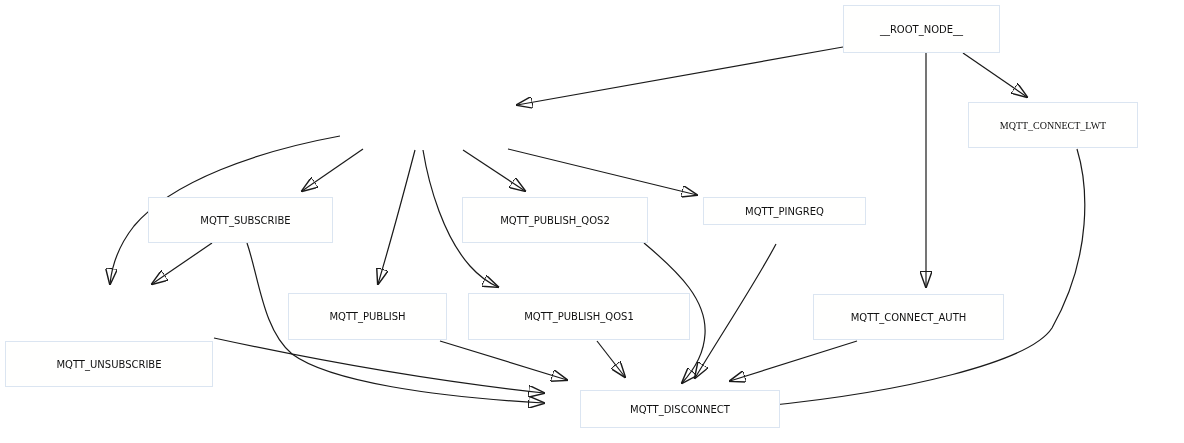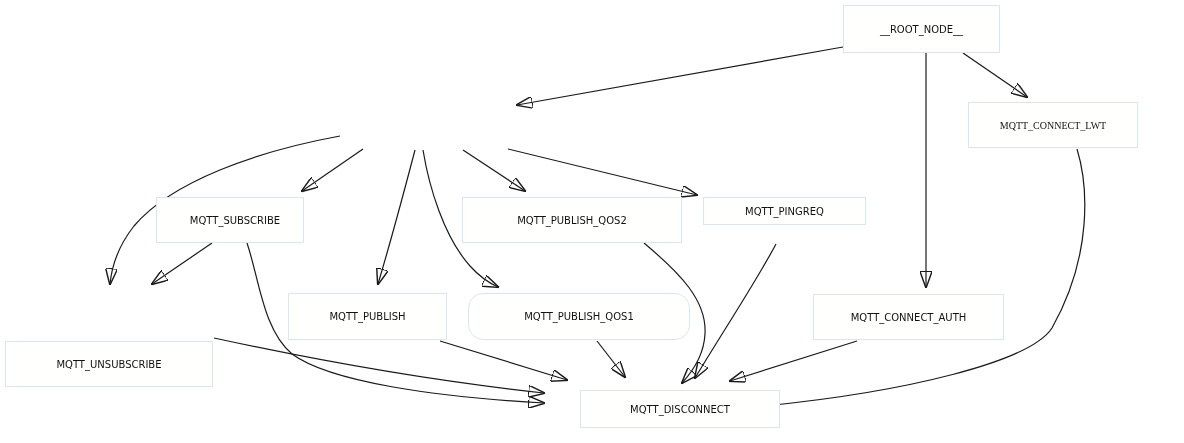--- a/index.html
+++ b/index.html
@@ -70,29 +70,29 @@
     <path d="M776,244 C757,280 724,330 695,378" marker-end="url(#arrow)"></path>
     <path d="M857,341 L730,381" marker-end="url(#arrow)"></path>
     <path d="M1077,149 C1088,185 1093,255 1052,328 C1030,362 905,392 764,406" marker-end="url(#arrow)"></path>
   </svg>
 
   <div class="node" style="left:843px; top:5px;   width:157px; height:48px;">__ROOT_NODE__</div>
 
 
   <div class="node" style="left:968px; top:102px; width:170px; height:46px;font-family:Liberation Serif, serif;">MQTT_CONNECT_LWT</div>
 
-  <div class="node" style="left:156px; top:197px; width:148px; height:46px;padding-left:10px;">MQTT_SUBSCRIBE</div>
+  <div class="node" style="left:148px; top:197px; width:185px; height:46px;padding-left:10px;">MQTT_SUBSCRIBE</div>
 
-  <div class="node" style="left:462px; top:197px; width:220px; height:46px;">MQTT_PUBLISH_QOS2</div>
+  <div class="node" style="left:462px; top:197px; width:186px; height:46px;">MQTT_PUBLISH_QOS2</div>
 
   <div class="node" style="left:703px; top:197px; width:163px; height:28px;">MQTT_PINGREQ</div>
 
   <div class="node" style="left:5px;   top:293px; width:208px; height:46px;margin-top:48px;">MQTT_UNSUBSCRIBE</div>
 
   <div class="node" style="left:288px; top:293px; width:159px; height:47px;">MQTT_PUBLISH</div>
 
-  <div class="node" style="left:468px; top:293px; width:222px; height:47px;border-radius:15px;">MQTT_PUBLISH_QOS1</div>
+  <div class="node" style="left:468px; top:293px; width:222px; height:47px;">MQTT_PUBLISH_QOS1</div>
 
   <div class="node" style="left:813px; top:294px; width:191px; height:46px;">MQTT_CONNECT_AUTH</div>
 
   <div class="node" style="left:580px; top:390px; width:200px; height:38px;">MQTT_DISCONNECT</div>
 
 </div>
 
 </body></html>

